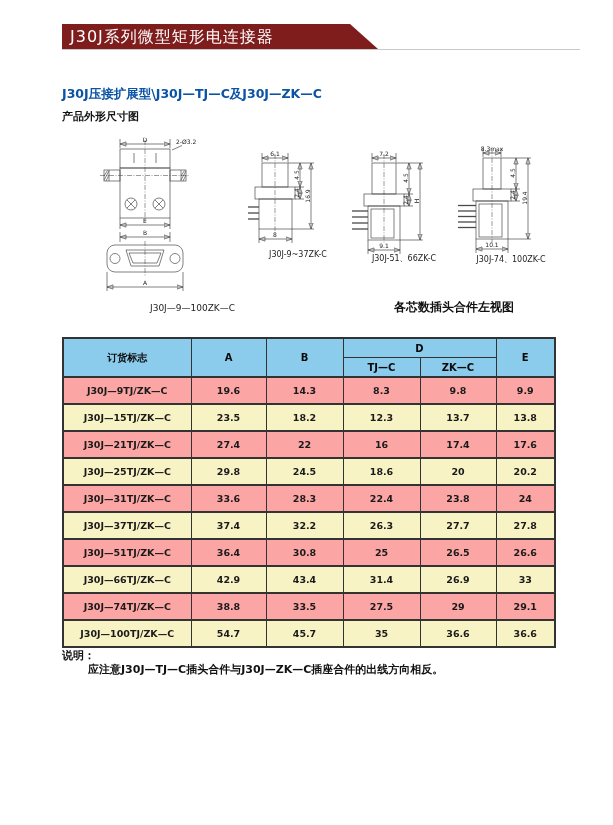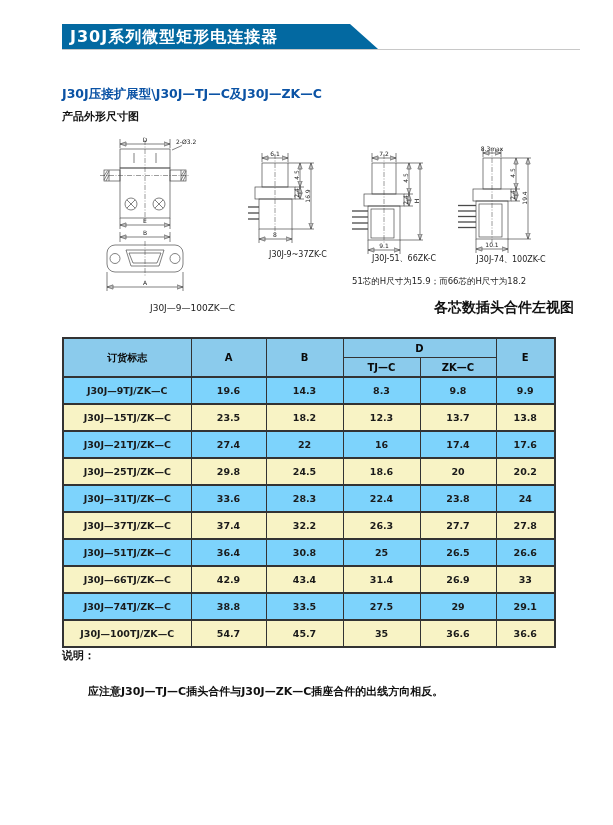--- a/index.html
+++ b/index.html
@@ -1,42 +1,42 @@
 <!DOCTYPE html>
 <html><head>
 <meta charset="utf-8">
 <style>
   html,body{margin:0;padding:0;background:#fff;}
   .page{position:relative;width:613px;height:825px;background:#ffffff;overflow:hidden;
         font-family:"DejaVu Sans","Liberation Sans",sans-serif;color:#111;}
-  .banner{position:absolute;left:62px;top:24px;width:316px;height:25px;background:#0369a1;
+  .banner{position:absolute;left:62px;top:24px;width:316px;height:25px;background:#7f1d1d;
           clip-path:polygon(0 0,calc(100% - 28px) 0,100% 100%,0 100%);
-          color:#fff;font-weight:bold;font-size:16px;line-height:25px;padding-left:8px;
+          color:#fff;font-weight:normal;font-size:16px;line-height:25px;padding-left:8px;
           box-sizing:border-box;letter-spacing:1px;white-space:nowrap;}
   .banner-line{position:absolute;left:62px;top:49px;width:518px;height:1px;background:#c8c8c8;}
   .section-title{position:absolute;left:62px;top:86px;color:#0B53A5;font-weight:bold;font-size:12.5px;white-space:nowrap;text-align:right;}
   .sub-title{position:absolute;left:62px;top:109px;color:#111;font-weight:bold;font-size:11px;white-space:nowrap;text-align:center;}
   svg.draw{position:absolute;overflow:visible;}
   svg.draw line,svg.draw rect,svg.draw circle,svg.draw path{stroke:#4a4a4a;fill:none;stroke-width:0.7;}
   svg.draw .cl{stroke-dasharray:5 1.5 1 1.5;stroke-width:0.55;}
   svg.draw .pin{stroke-width:1.3;}
   svg.draw text{fill:#222;font-size:6px;stroke:none;font-family:"DejaVu Sans",sans-serif;}
   .cap{position:absolute;font-size:8px;color:#222;white-space:nowrap;text-align:center;}
   .cap-front{font-size:9px;text-align:center;}
   .h-note{position:absolute;left:352px;top:276px;font-size:8.5px;color:#222;white-space:nowrap;}
-  .left-view-cap{position:absolute;left:394px;top:299px;font-size:14px;font-weight:bold;color:#111;white-space:nowrap;margin-left:40px;}
+  .left-view-cap{position:absolute;left:394px;top:299px;font-size:12px;font-weight:bold;color:#111;white-space:nowrap;}
   table.spec{position:absolute;left:62px;top:337px;width:492px;border-collapse:collapse;
              border:2px solid #333;table-layout:fixed;}
   table.spec th{border:1px solid #333;background:#8BCBEC;font-size:10px;font-weight:bold;
                 height:18px;padding:0;text-align:center;color:#0a0a0a;}
   table.spec td{border:1px solid #333;border-top:2px solid #333;border-bottom:2px solid #333;
-                font-size:9.5px;font-weight:bold;height:25px;padding:0;text-align:center;color:#1a1a1a;background:#7dd3fc;}
+                font-size:9.5px;font-weight:bold;height:25px;padding:0;text-align:center;color:#1a1a1a;background:#fca5a5;}
   table.spec tbody tr:nth-child(even) td{background:#F8F3C5;}
   .note-label{position:absolute;left:62px;top:648px;font-size:11px;font-weight:bold;white-space:nowrap;}
-  .note-text{position:absolute;left:88px;top:662px;font-size:11px;font-weight:bold;white-space:nowrap;margin-top:22px;}
+  .note-text{position:absolute;left:88px;top:662px;font-size:11px;font-weight:bold;white-space:nowrap;}
 </style>
 </head>
 <body>
 
 <div class="page">
 
   <div class="banner">J30J系列微型矩形电连接器</div>
   <div class="banner-line"></div>
 
   <div class="section-title">J30J压接扩展型\J30J—TJ—C及J30J—ZK—C</div>
@@ -227,21 +227,20 @@
       <line x1="18" y1="103" x2="50" y2="103" marker-start="url(#aS4)" marker-end="url(#aE4)"></line>
     </g>
     <text x="34" y="5" text-anchor="middle" font-size="5.2">8.3max</text>
     <text transform="rotate(-90 56.5 27)" x="56.5" y="27" text-anchor="middle" font-size="5.5">4.5</text>
     <text transform="rotate(-90 56.5 49)" x="56.5" y="49" text-anchor="middle" font-size="5.5">2.4</text>
     <text transform="rotate(-90 68.5 52)" x="68.5" y="52" text-anchor="middle" font-size="5.5">19.4</text>
     <text x="34" y="100.5" text-anchor="middle" font-size="5.5">10.1</text>
   </svg>
   <div class="cap" style="left:452px;top:254px;width:118px;">J30J-74、100ZK-C</div>
 
-  <div class="h-note">51芯的H尺寸为15.9；而66芯的H尺寸为18.2</div>
   <div class="left-view-cap">各芯数插头合件左视图</div>
 
   <table class="spec">
     <colgroup>
       <col style="width:128px">
         <col style="width:75px">
         <col style="width:77px">
       <col style="width:77px">
         <col style="width:76px">
         <col style="width:59px">

